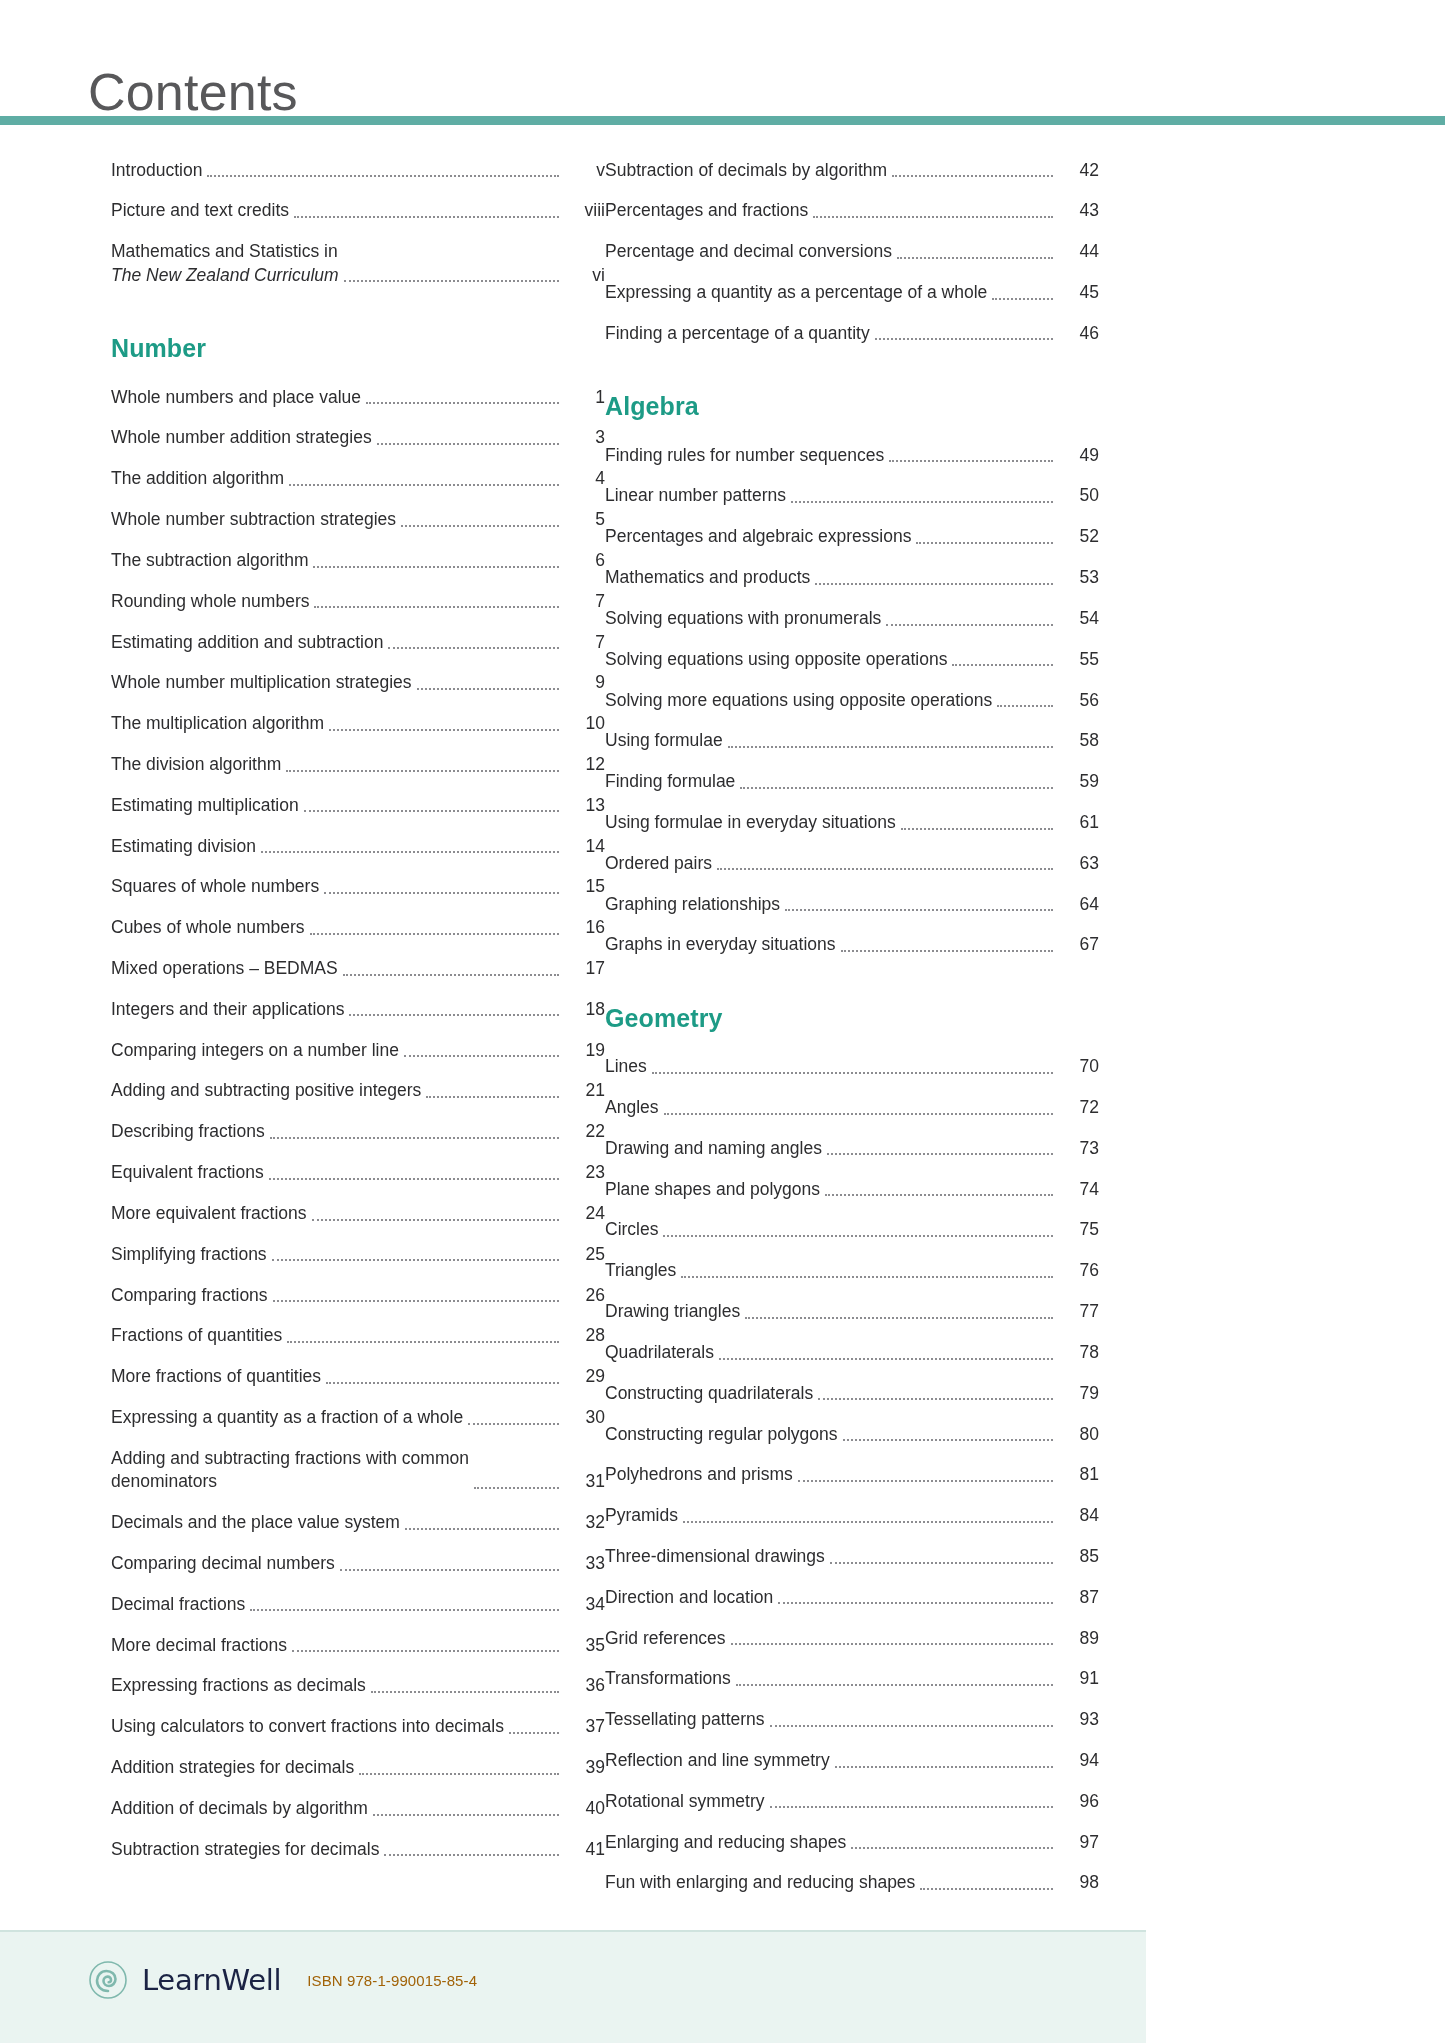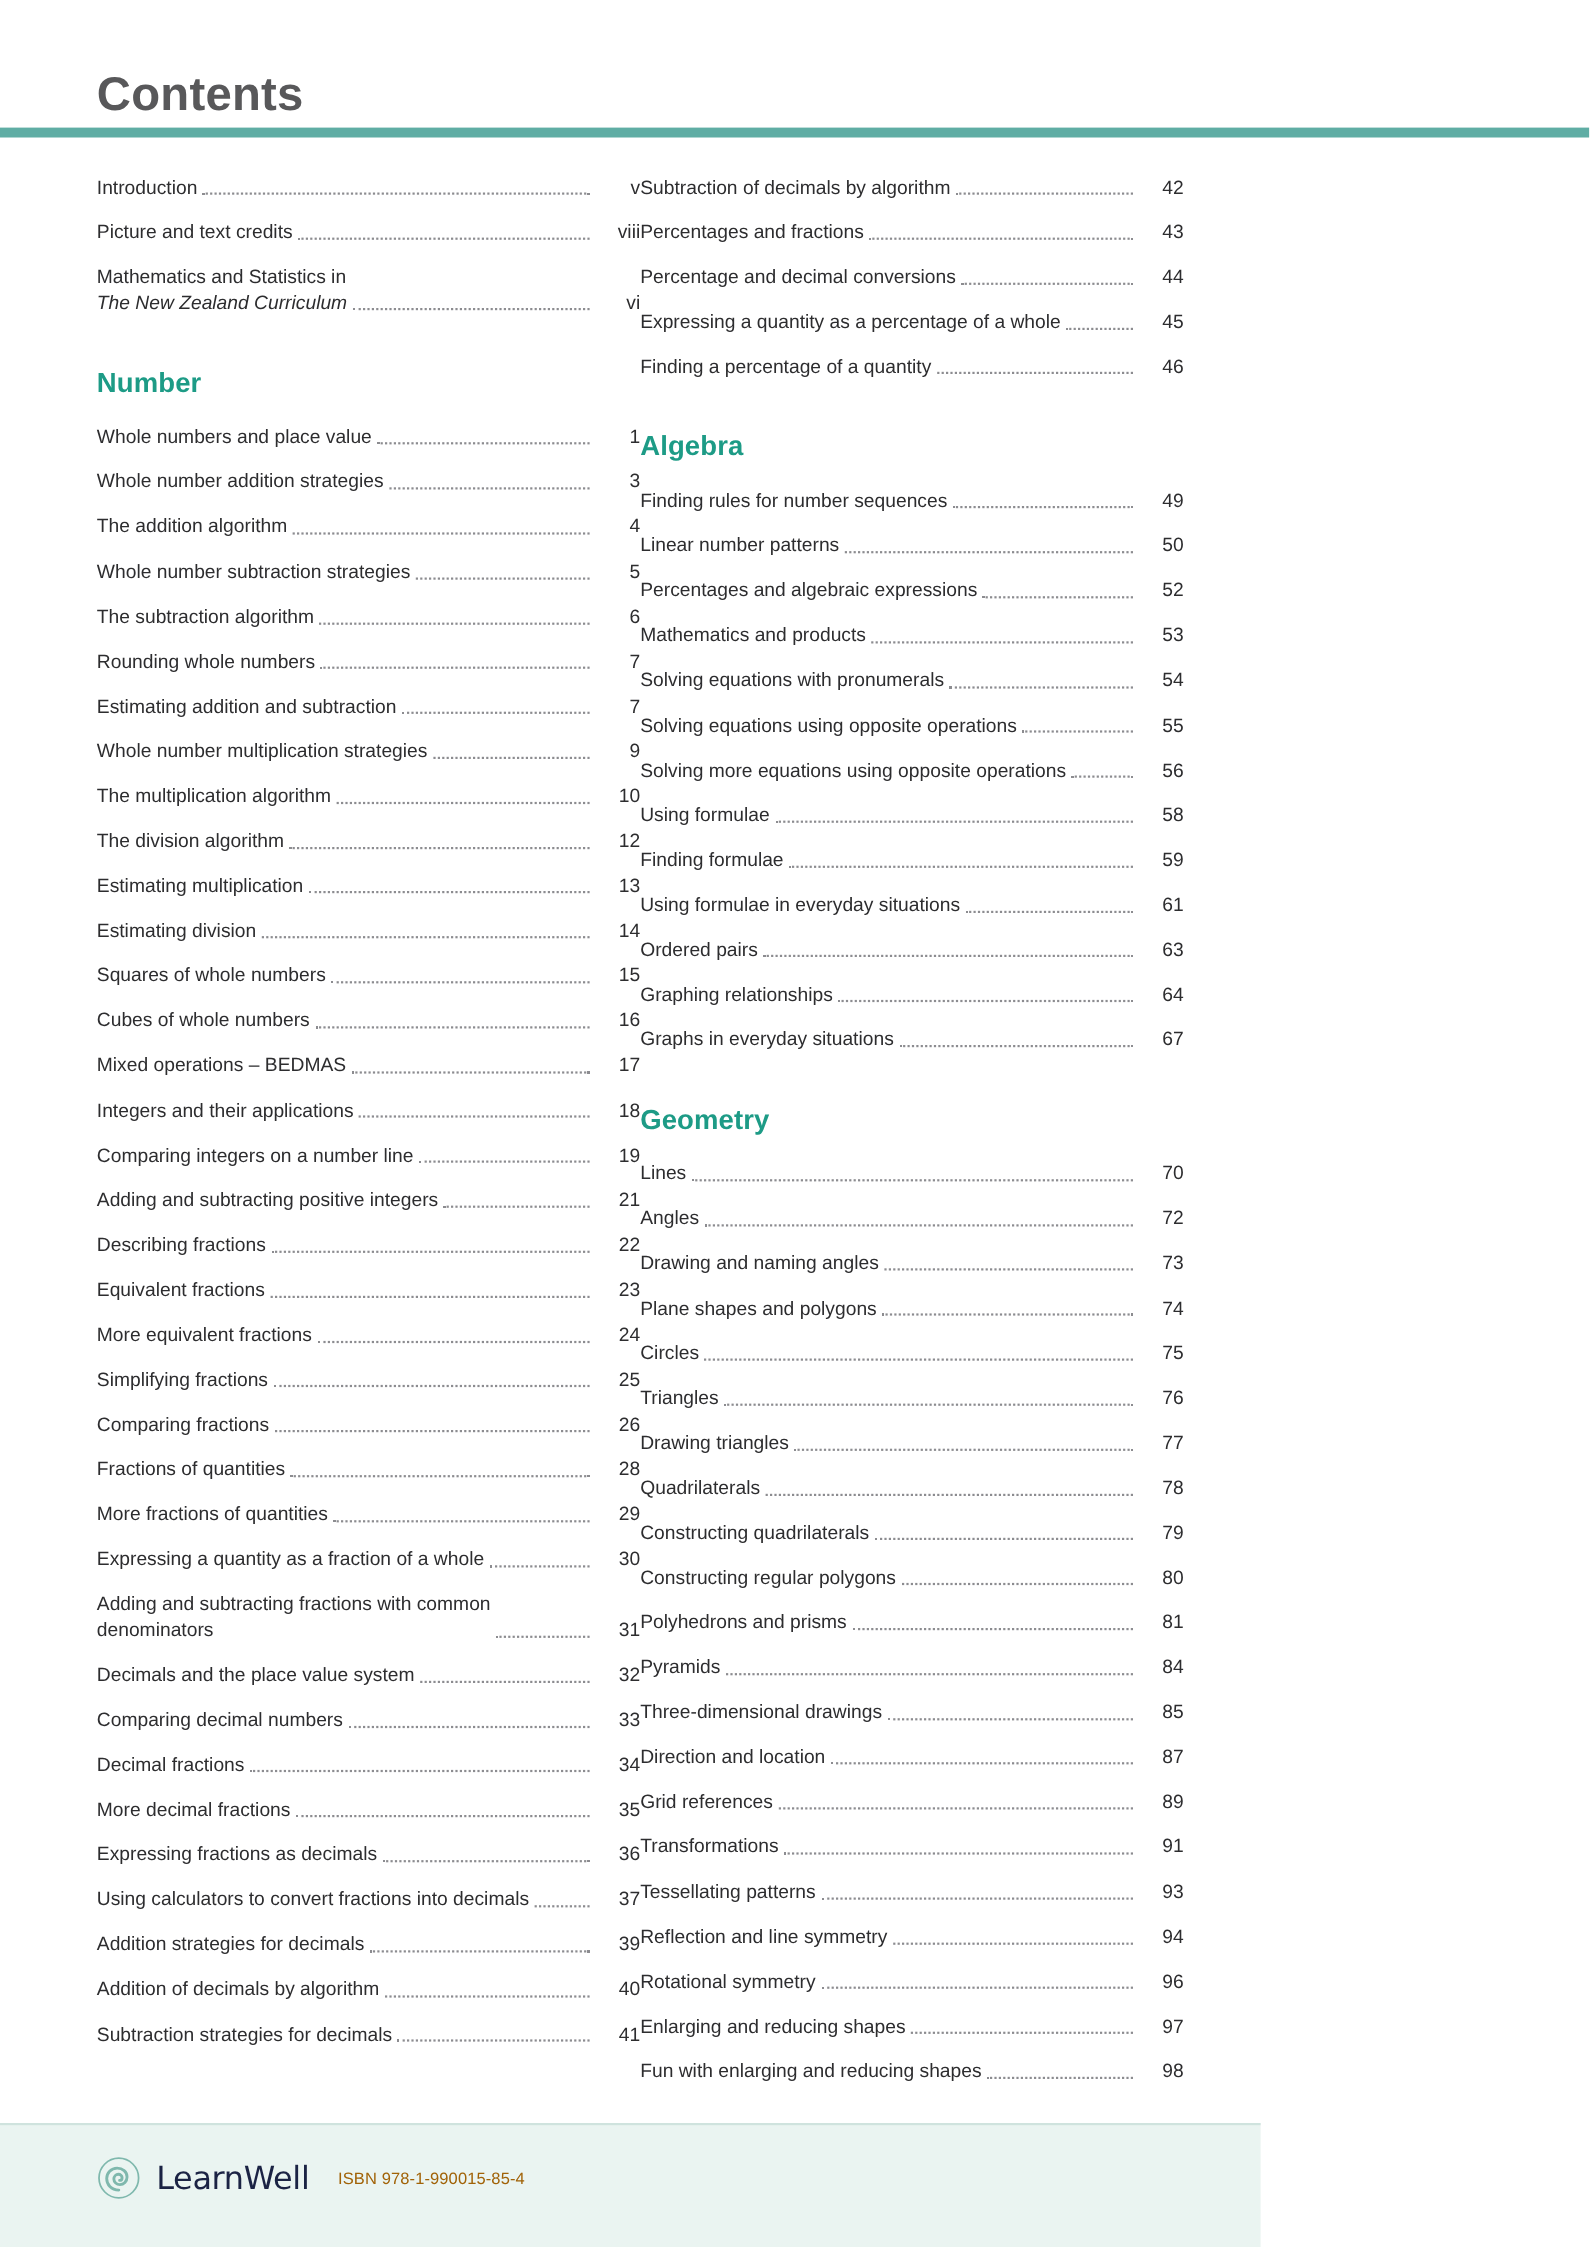--- a/index.html
+++ b/index.html
@@ -15,42 +15,43 @@
     height: 2043px;
     background: #ffffff;
     overflow: hidden;
   }
 
   
   .header-title {
     position: absolute;
     left: 88px;
     top: 62px;
-    font-size: 43px;
-    font-weight: bold;
+    font-size: 52px;
+    font-weight: normal;
     color: #58585a;
     letter-spacing: 0.2px;
   }
   .header-rule {
     position: absolute;
     left: 0;
     top: 116px;
     width: 1445px;
     height: 9px;
     background: #5fada4;
   }
 
   
   .columns {
     position: absolute;
     left: 0;
     top: 150px;
     width: 1445px;
     display: flex;
     gap: 0px;
+    padding-left: 23px;
   }
   .col {
     width: 494px;
     flex: 0 0 494px;
   }
   .col-left  { margin-left: 88px; }
   .col-right { margin-left: 0px; }
 
   
   .section-heading {

